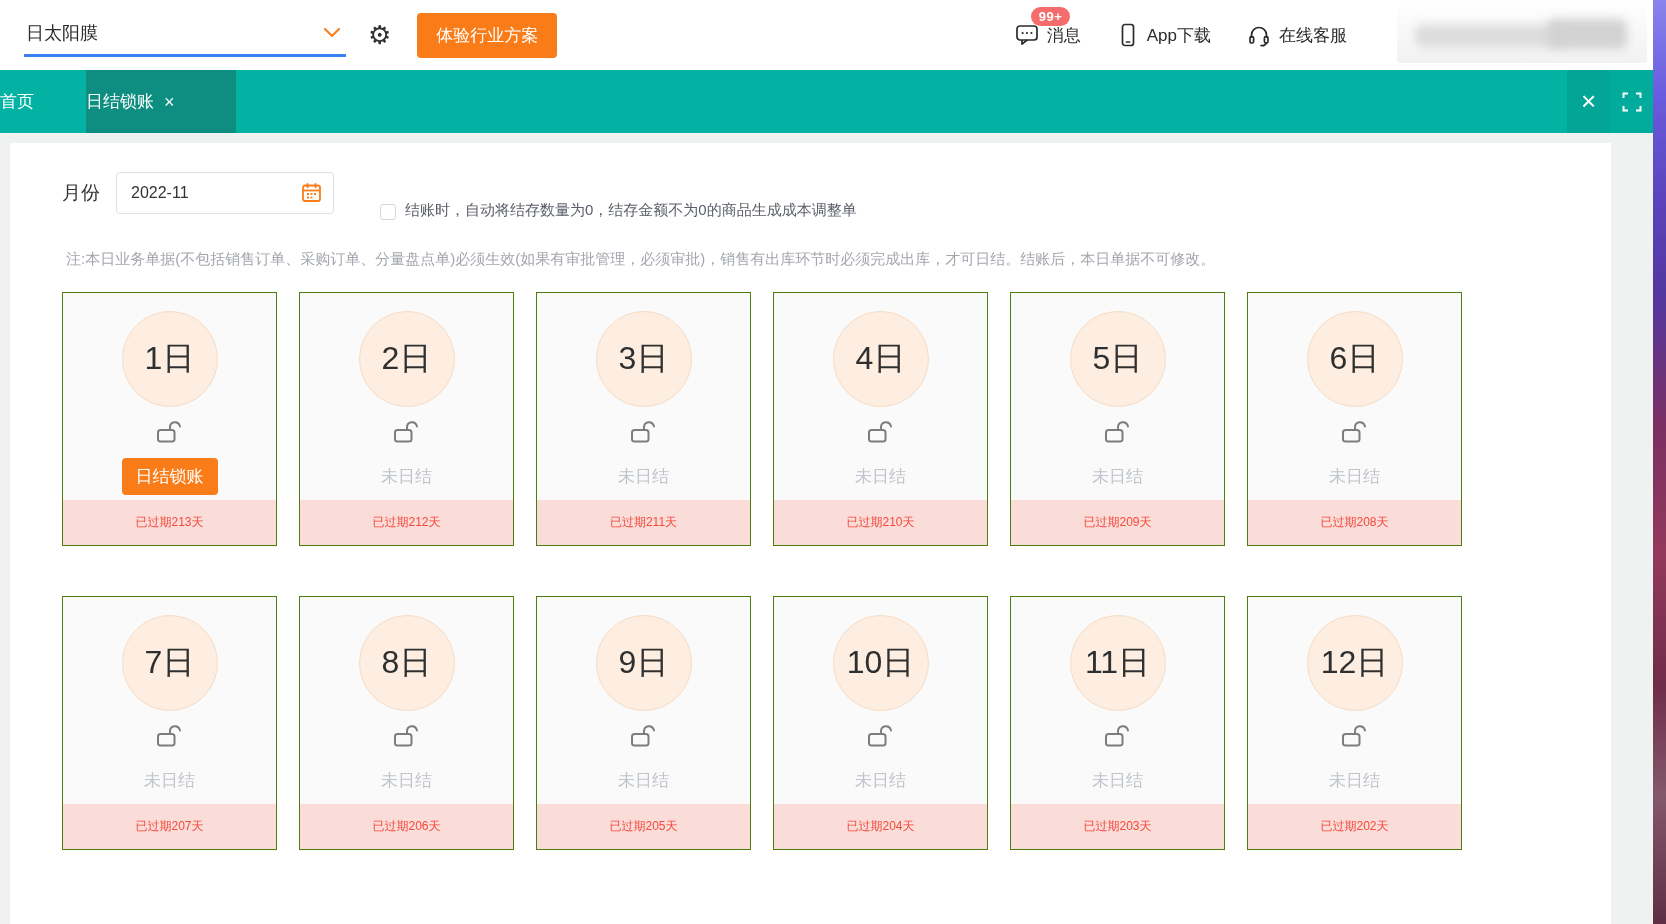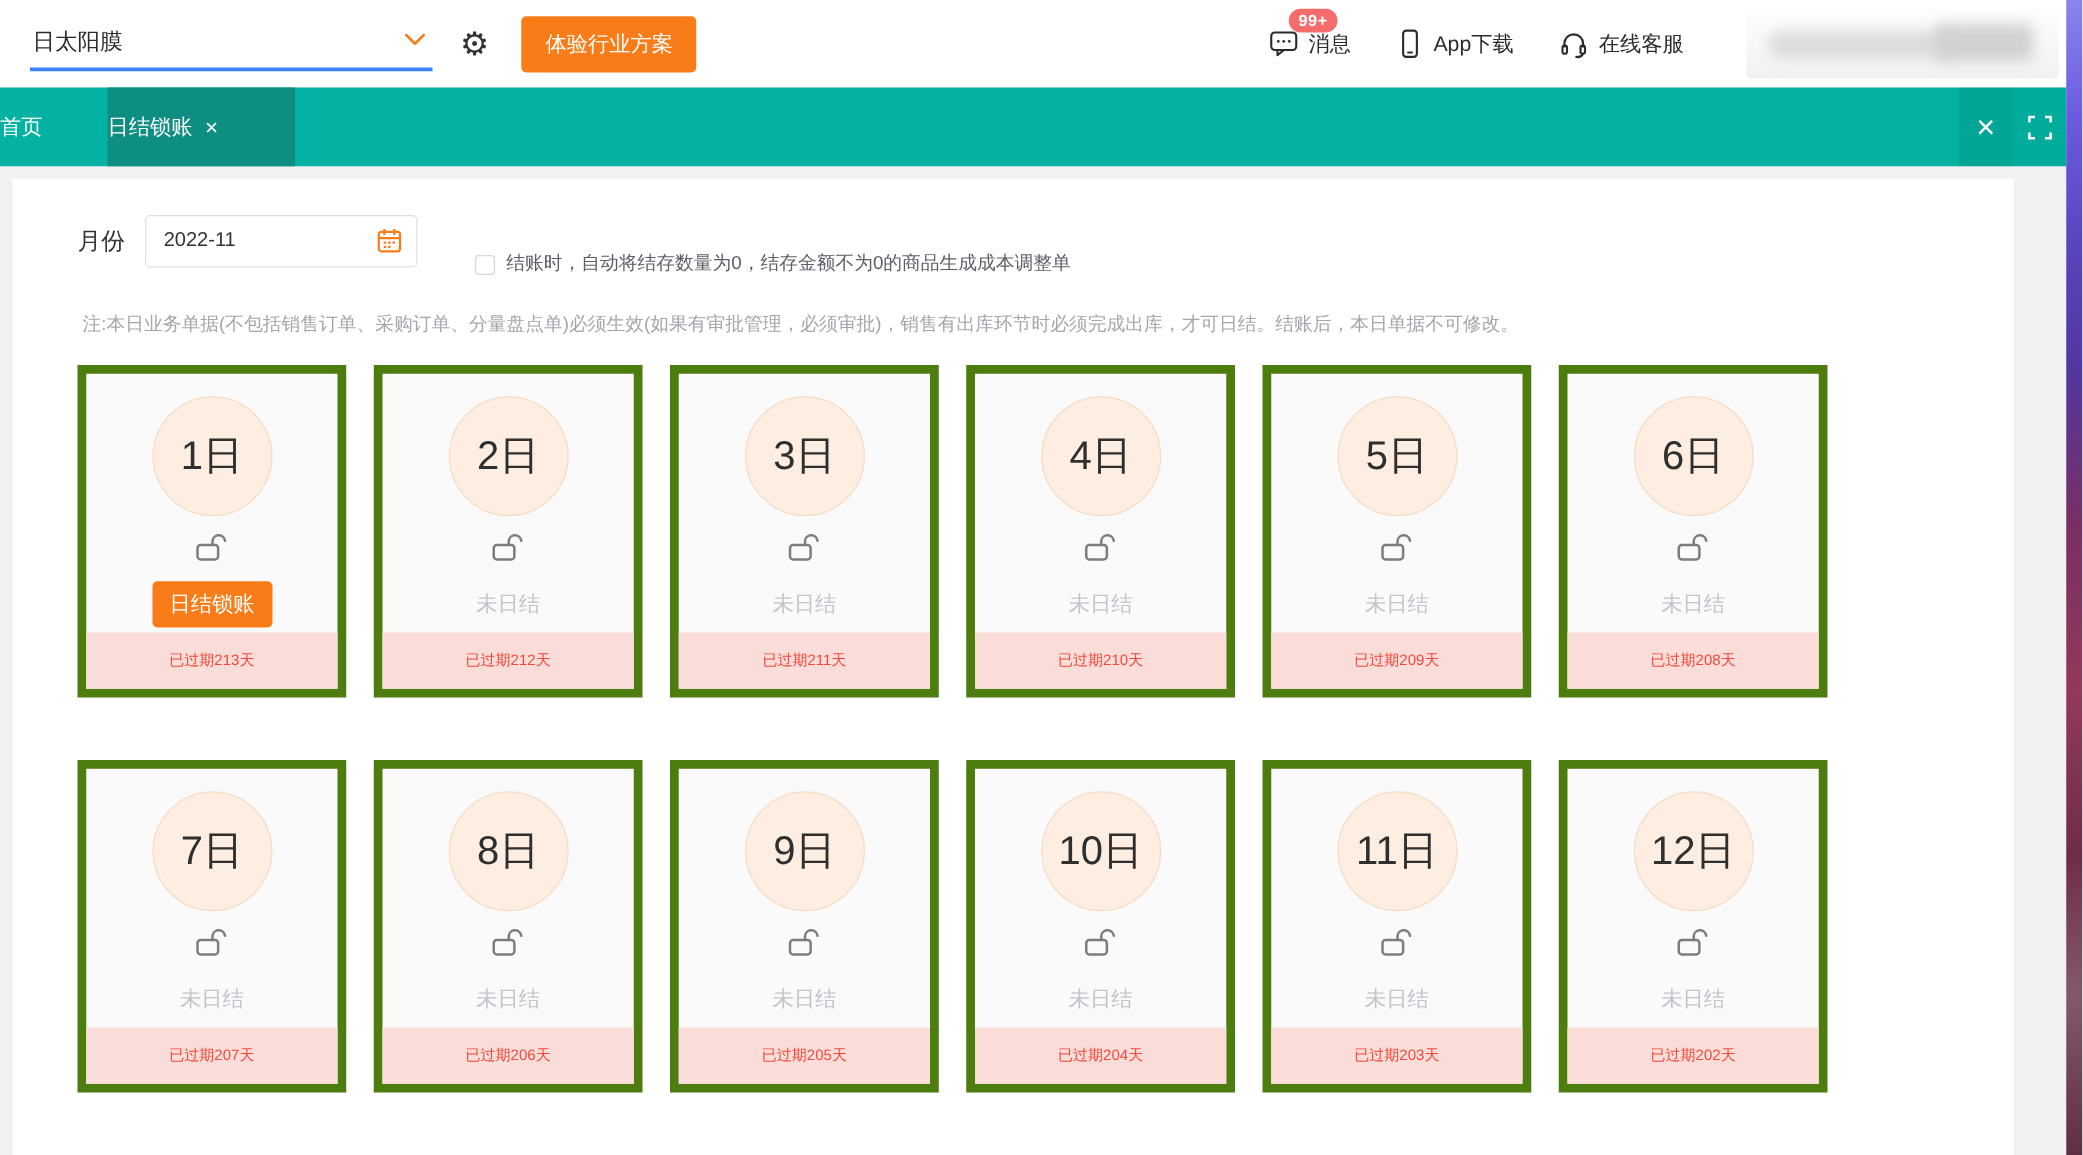--- a/index.html
+++ b/index.html
@@ -55,21 +55,21 @@
     padding:0 42px 0 14px; font-family:Liberation Sans, sans-serif; outline:none; background:#fff; }
   .cal-icon{ position:absolute; right:12px; top:10px; }
   .checkbox-row{ display:flex; align-items:flex-end; margin-left:46px; gap:9px; cursor:pointer;margin-top:36px; }
   .checkbox{ width:16px; height:16px; border:1px solid #d4d7dc; border-radius:3px; background:#fff; flex:0 0 auto; }
   .checkbox-label{ font-size:15px; color:#5a5e66; }
   .note{ padding:30px 0 0 56px; font-size:15px; color:#a3a6ad; }
 
   
   .grid{ margin:23px 0 0 52px; width:1400px; display:grid; grid-template-columns:repeat(6,215px);
     column-gap:22px; row-gap:50px; }
-  .card{ width:215px; border:7px solid #4d7c0f; background:#fafafa; display:flex; flex-direction:column; }
+  .card{ width:215px; border:1px solid #4d7c0f; background:#fafafa; display:flex; flex-direction:column; }
   .card-body{ height:207px; display:flex; flex-direction:column; align-items:center; }
   .day-circle{ margin-top:18px; width:96px; height:96px; border-radius:50%; background:#fdeee1; border:1px solid #f6dcc4;
     display:flex; align-items:center; justify-content:center; }
   .day-num{ font-size:32px; color:#2f2f2f; }
   .lock{ margin-top:10px; }
   .status-area{ margin-top:9px; height:36px; display:flex; align-items:center; justify-content:center; }
   .settle-btn{ background:#fa7c19; color:#fff; border:none; font-size:17px; padding:7px 14px; border-radius:4px;
     cursor:pointer; font-family:inherit; }
   .unsettled{ font-size:17px; color:#c0c4cc; }
   .card-footer{ height:45px; background:#fadcd9; display:flex; align-items:center; justify-content:center;

